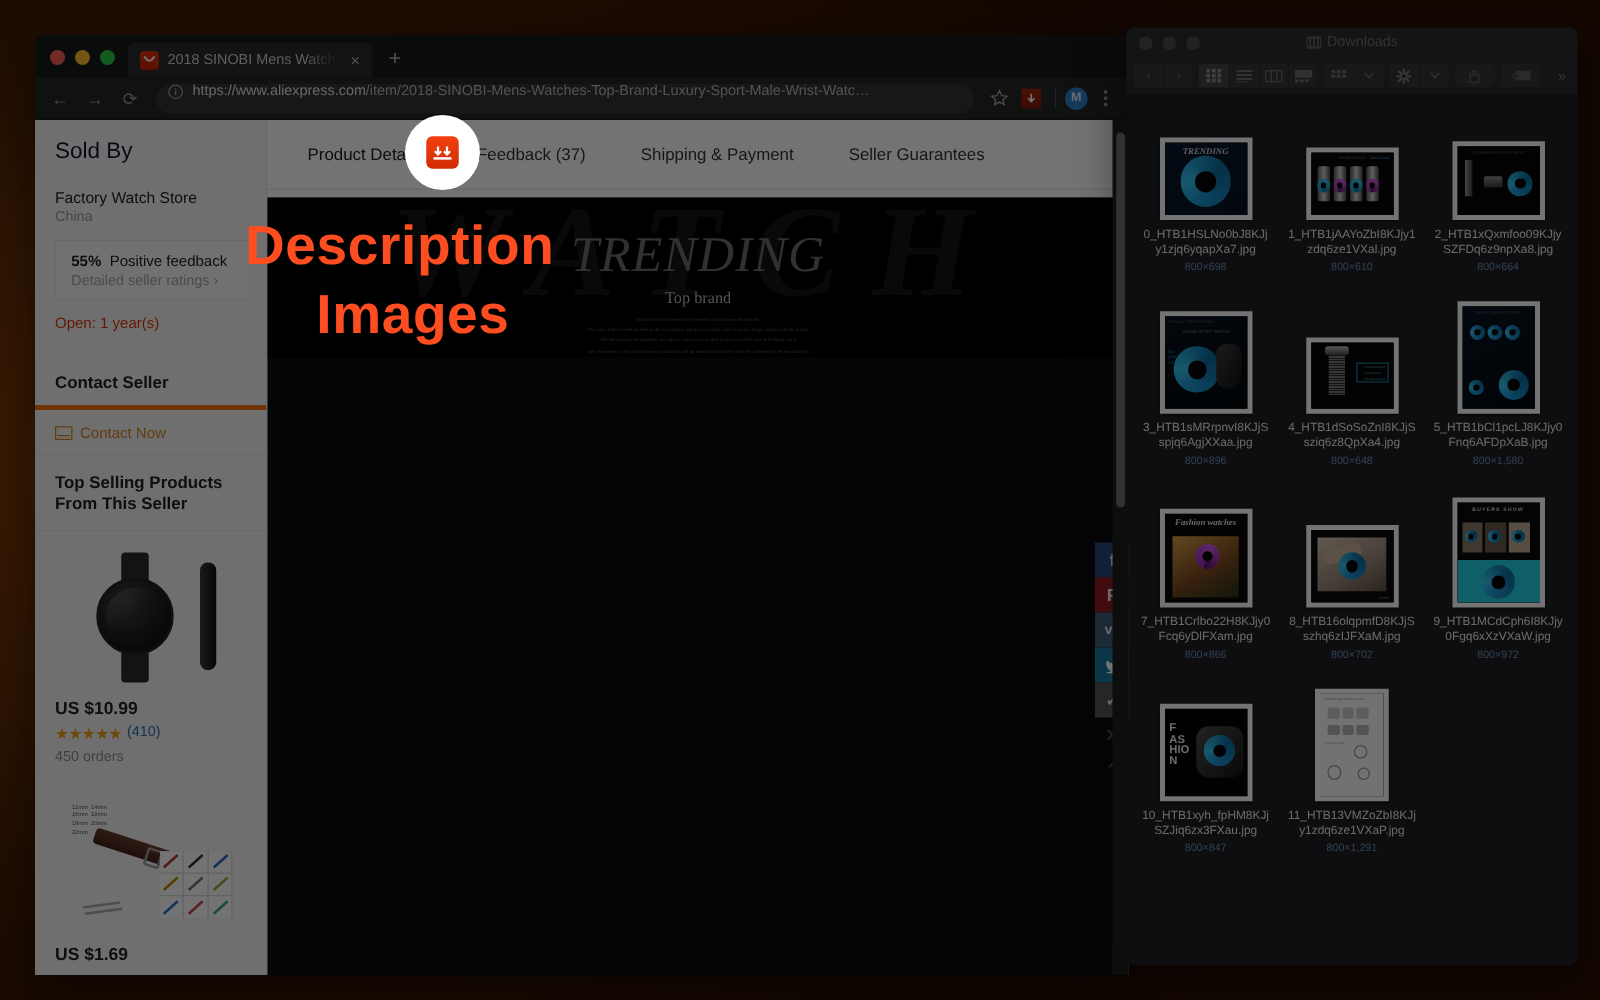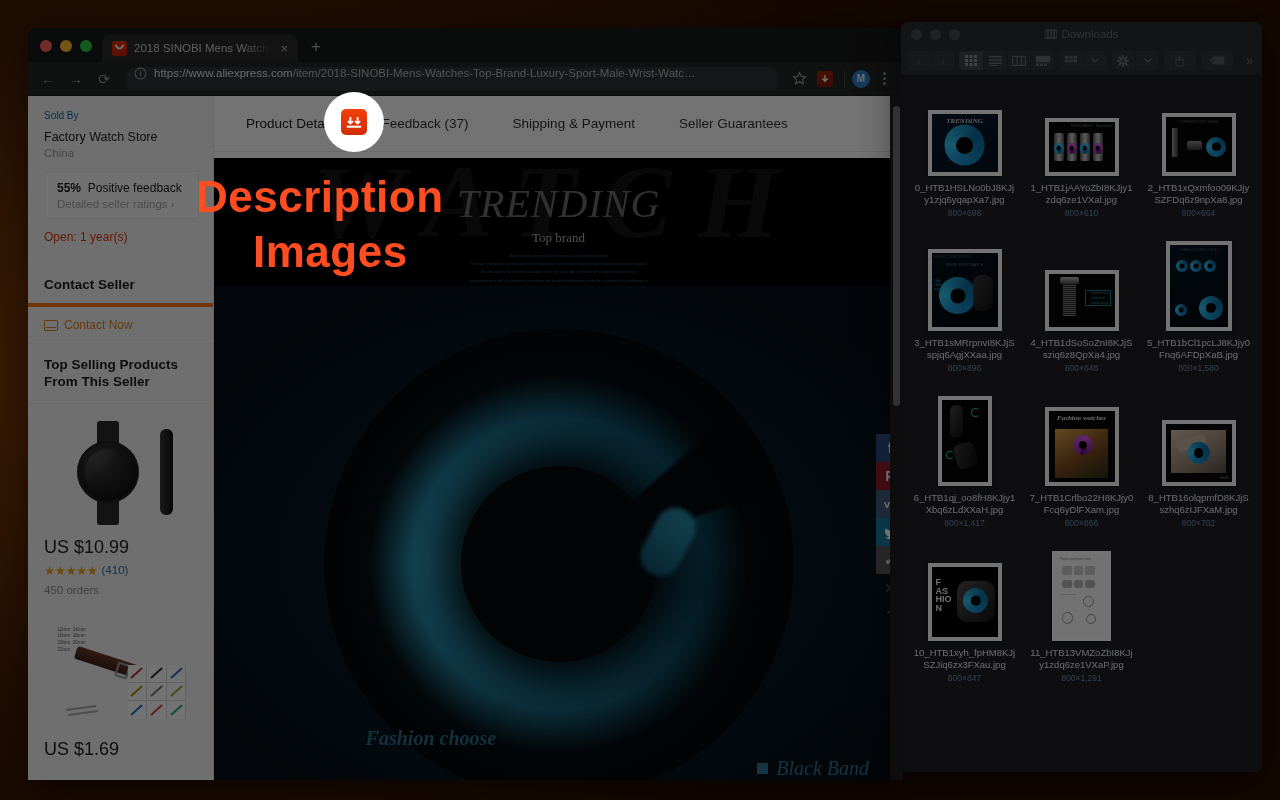--- a/index.html
+++ b/index.html
@@ -86,21 +86,21 @@
 
   
   .viewport { position:relative; height:684px; background:#f2f2f2; display:flex; }
 
   
   .ae-sidebar {
     width:186px; flex:0 0 186px; background:#f7f7f7; border-right:1px solid #e6e6e6;
     font-size:12px; color:#333; position:relative;
   }
   .sb-pad { padding:14px 14px 0 16px; }
-  .sb-label{ font-size:10px; color:#0369a1; margin-bottom:9px; }
+  .sb-label{ font-size:18px; color:#0f172a; margin-bottom:20px; }
   .sb-store{ font-size:12.5px; color:#222; margin-bottom:3px; }
   .sb-country{ font-size:11.5px; color:#9a9a9a; }
   .fbbox {
     margin:12px 14px 0 16px; border:1px solid #e9e9e9; background:#fafafa;
     padding:9px 10px 8px 12px;
   }
   .fb-line{ font-size:12px; color:#222; }
   .fb-line b{ font-weight:bold; }
   .fb-sub{ font-size:11.5px; color:#a7a7a7; margin-top:3px; }
   .sb-open{ padding:11px 14px 10px 16px; font-size:12px; color:#444; }
@@ -119,21 +119,21 @@
     display:flex; align-items:center; gap:6px; border-bottom:1px solid #eaeaea;
   }
   .env{ width:14px;height:11px;border:1px solid #d98326;position:relative;border-radius:1px;flex:0 0 14px;}
   .env:before{content:"";position:absolute;left:1px;top:0px;width:10px;height:6px;border-bottom:1px solid #d98326;transform:skewX(0deg);}
   .sb-sect2{
     padding:13px 16px 12px 16px; font-size:13.5px; color:#222; font-weight:bold;
     line-height:1.25; border-bottom:1px solid #eaeaea;
   }
   .prodcard{ padding:14px 16px 10px 16px; }
   .prod-img{ height:110px; display:flex; align-items:center; justify-content:center; position:relative; }
-  .prod-price{ font-size:18px; font-weight:normal; color:#222; margin-top:9px; }
+  .prod-price{ font-size:14px; font-weight:bold; color:#222; margin-top:9px; }
   .stars{ display:flex; align-items:center; gap:4px; margin-top:5px; }
   .star{ color:#f0a11b; font-size:12.5px; letter-spacing:-0.5px; }
   .rcount{ color:#2b6fb5; font-size:11.5px; }
   .orders{ font-size:11.5px; color:#8f8f8f; margin-top:6px; }
 
   
   .w1 { position:relative; width:112px; height:104px; }
   .w1 .strapT{position:absolute;left:32px;top:0;width:22px;height:26px;background:#2a2a2a;border-radius:3px;}
   .w1 .strapB{position:absolute;left:32px;bottom:0;width:22px;height:26px;background:#2a2a2a;border-radius:3px;}
   .w1 .face{position:absolute;left:12px;top:20px;width:62px;height:62px;border-radius:50%;
@@ -496,31 +496,20 @@
           <div class="watch-word">WATCH</div>
           <div class="trending">TRENDING</div>
           <div class="topbrand">Top brand</div>
           <div class="microtext">
             Watch model is determined the timeless and fashionable aesthetic<br>
             The case is fitted inside durable so the most simple and pure character style of unique design classic look with quality<br>
             The idle wearing the assembly and adjust it was just as durable by the part of the style of the band and a<br>
             style movement is with all of material construction with durable brand bracelet, while the combined of the mechanism is
           </div>
         </div>
-        <div class="di-body">
-          <div class="bigring"></div>
-          <div class="ringcut"></div>
-          <div class="ringmask"></div>
-          <div class="hiLite"></div>
-          <div class="fashion-choose">Fashion choose</div>
-          <div class="blackband">
-            <span class="bb-sq"></span>
-            <span>Black Band</span>
-          </div>
-        </div>
       </div>
 
       <div class="social">
         <span class="s-btn s-fb">f</span>
         <span class="s-btn s-pt">P</span>
         <span class="s-btn s-vk">vk</span>
         <span class="s-btn s-tw">
           <svg width="14" height="14" viewBox="0 0 16 16">
               <path d="M15 3.4c-.5.3-1.1.5-1.7.6a2.7 2.7 0 0 0-4.7 1.9v.6A7.7 7.7 0 0 1 3 3.8s-3 6.8 3.8 9.7a7.9 7.9 0 0 1-5 1.2c6.8 3.8 13.6-1.7 13.6-7.9V6.3c.6-.6 1.1-1.3 1.4-2z" fill="#fff"></path>
             </svg>
@@ -758,35 +747,20 @@
      <div class="t-ring" style="left:5.800000000000001px;bottom:11.48px;width:11.600000000000001px;height:11.600000000000001px"></div>
             </div>
           </div>
      </div>
      <div class="f-name">5_HTB1bCl1pcLJ8KJjy0Fnq6AFDpXaB.jpg</div>
      <div class="f-dim">800×1,580</div>
       </div>
       <div class="f-item">
         <div class="f-thumbwrap">
        <div class="f-thumb">
-            <div class="inner" style="width:46px;height:82px">
-              <div style="position:absolute;inset:0;background:#050505"></div>
-     <div style="position:absolute;left:8.28px;top:4.92px;width:12.88px;height:32.800000000000004px;border-radius:6px;background:linear-gradient(120deg,#454545,#0e0e0e)"></div>
-     <div style="position:absolute;left:13.799999999999999px;top:42.64px;width:20.7px;height:24.599999999999998px;border-radius:6px;background:linear-gradient(120deg,#3a3a3a,#0c0c0c);transform:rotate(-14deg)"></div>
-     <div style="position:absolute;right:7.36px;top:8.200000000000001px;width:9.200000000000001px;height:9.200000000000001px;border:1.4px solid #1fc6c0;border-radius:50%;border-right-color:transparent"></div>
-     <div style="position:absolute;left:4.6000000000000005px;top:50.839999999999996px;width:7.82px;height:7.82px;border:1.4px solid #1fc6c0;border-radius:50%;border-right-color:transparent"></div>
-            </div>
-          </div>
-     </div>
-     <div class="f-name">6_HTB1qj_oo8fH8KJjy1Xbq6zLdXXaH.jpg</div>
-     <div class="f-dim">800×1,417</div>
-      </div>
-      <div class="f-item">
-        <div class="f-thumbwrap">
-       <div class="f-thumb">
             <div class="inner" style="width:66px;height:71px">
               <div style="position:absolute;inset:0;background:#070707"></div>
      <div style="position:absolute;left:0;right:0;top:3px;text-align:center;font:italic bold 7px 'Liberation Serif',serif;color:#e8e8e8">Fashion watches</div>
      <div style="position:absolute;left:6.6000000000000005px;top:18.46px;right:6.6000000000000005px;bottom:4.26px;background:linear-gradient(150deg,#d8a24a,#7e4a1e 55%,#24331a)"></div>
      <div class="t-ring" style="left:52%;top:48%;transform:translate(-50%,-50%);width:19.8px;height:19.8px;background:conic-gradient(from 200deg,#9b2fb0,#d657e8,#5a1568)"></div>
             </div>
           </div>
      </div>
      <div class="f-name">7_HTB1Crlbo22H8KJjy0Fcq6yDlFXam.jpg</div>
      <div class="f-dim">800×866</div>
@@ -798,20 +772,40 @@
               <div style="position:absolute;inset:0;background:#0b0b0b"></div>
      <div style="position:absolute;left:5.28px;top:5.800000000000001px;right:5.28px;bottom:9.28px;background:linear-gradient(150deg,#d8c7b4,#9a8878 60%,#5f5246)"></div>
      <div style="position:absolute;left:10.56px;top:12.76px;width:30.360000000000003px;height:11.600000000000001px;background:#c9b49e;transform:rotate(-16deg);border-radius:4px"></div>
      <div class="t-ring" style="left:50%;top:50%;transform:translate(-50%,-50%);width:22.44px;height:22.44px"></div>
      <div style="position:absolute;right:3px;bottom:2px;font:2.6px sans-serif;color:#8a7a6a">SINOBI</div>
             </div>
           </div>
      </div>
      <div class="f-name">8_HTB16olqpmfD8KJjSszhq6zIJFXaM.jpg</div>
      <div class="f-dim">800×702</div>
+      </div>
+      <div class="f-item">
+        <div class="f-thumbwrap">
+       <div class="f-thumb">
+            <div class="inner" style="width:66px;height:80px">
+              <div style="position:absolute;inset:0;background:#0a0a0a"></div>
+     <div style="position:absolute;left:0;right:0;top:3px;text-align:center;font:bold 4px sans-serif;color:#d8d8d8;letter-spacing:1px">BUYERS SHOW</div>
+     <div style="position:absolute;left:4px;top:16px;width:16.875px;height:24px;background:#8e7b66"></div>
+       <div class="t-ring" style="left:6px;top:21.6px;width:10.8px;height:10.8px"></div>
+              <div style="position:absolute;left:22.666666666666668px;top:16px;width:16.875px;height:24px;background:#6a5b4c"></div>
+       <div class="t-ring" style="left:24.666666666666668px;top:21.6px;width:10.8px;height:10.8px"></div>
+              <div style="position:absolute;left:41.333333333333336px;top:16px;width:16.875px;height:24px;background:#c2ab93"></div>
+       <div class="t-ring" style="left:43.333333333333336px;top:21.6px;width:10.8px;height:10.8px"></div>
+     <div style="position:absolute;left:0;right:0;bottom:0;height:33.6px;background:#22d3e8"></div>
+     <div class="t-ring" style="left:50%;bottom:3.2px;transform:translateX(-50%);width:26.400000000000002px;height:26.400000000000002px"></div>
+            </div>
+          </div>
+     </div>
+     <div class="f-name">9_HTB1MCdCph6I8KJjy0Fgq6xXzVXaW.jpg</div>
+     <div class="f-dim">800×972</div>
       </div>
       <div class="f-item">
         <div class="f-thumbwrap">
        <div class="f-thumb">
             <div class="inner" style="width:66px;height:70px">
               <div style="position:absolute;inset:0;background:#040404"></div>
      <div style="position:absolute;left:3.96px;top:11.200000000000001px;font:bold 9px 'Liberation Sans',sans-serif;color:#f2f2f2;line-height:0.95">F<br>AS<br>HIO<br>N</div>
      <div style="position:absolute;right:2.64px;top:14px;width:38.279999999999994px;height:40.599999999999994px;border-radius:10px;background:linear-gradient(130deg,#4d4d4d,#141414)"></div>
      <div class="t-ring" style="right:9.24px;top:21px;width:25.080000000000002px;height:25.080000000000002px"></div>
             </div>

